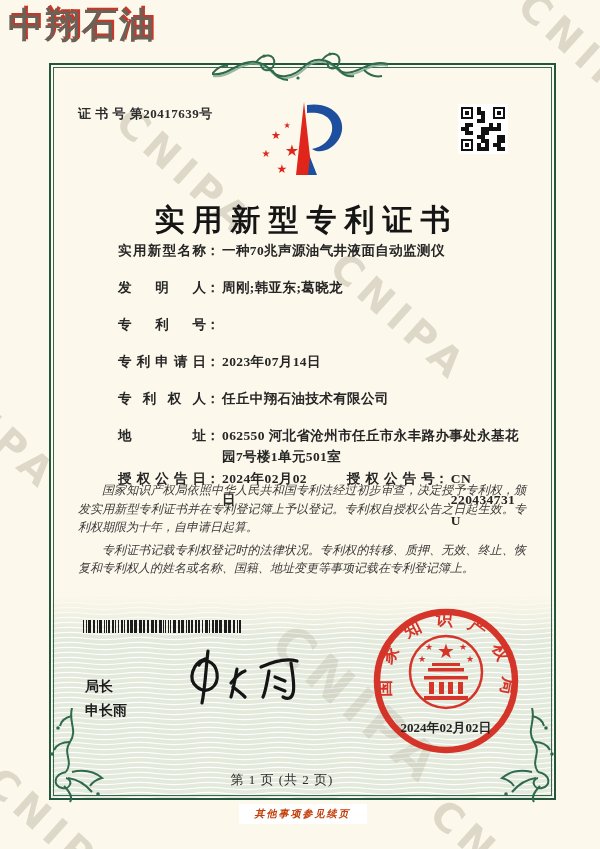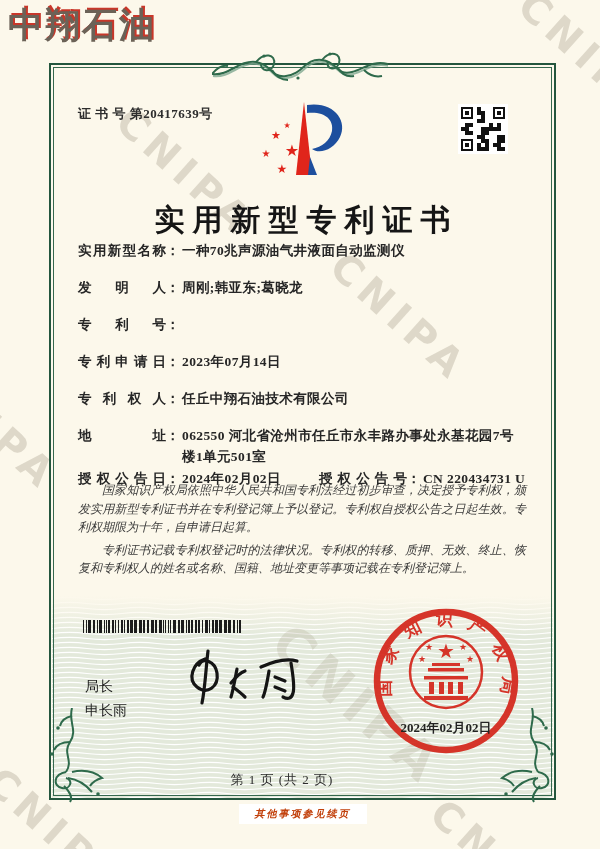--- a/index.html
+++ b/index.html
@@ -57,40 +57,40 @@
   .qf::after{content:"";position:absolute;inset:2px;background:#111;}
   .qf.tl{left:3px;top:3px;} .qf.tr{right:3px;top:3px;} .qf.bl{left:3px;bottom:3px;}
   .title{
     position:absolute;left:49px;top:180px;width:507px;z-index:3;
     text-align:center;font-size:30px;font-weight:700;color:#151515;
     letter-spacing:8px;padding-left:8px;box-sizing:border-box;margin-top:20px;
   }
   
   .fields{position:absolute;left:78px;top:240px;width:450px;z-index:3;
     font-size:13.5px;font-weight:600;color:#262626;}
-  .frow{display:flex;margin-bottom:16px;line-height:21px;}
+  .frow{display:flex;margin-bottom:16px;line-height:21px;margin-left:40px;}
   .frow.addr{margin-bottom:1px;}
   .flabel{display:inline-block;width:88px;text-align:justify;text-align-last:justify;flex:none;}
   .fcolon{flex:none;width:16px;}
   .fvalue{letter-spacing:.4px;}
   .fvalue.addrv{max-width:345px;}
   .pair2{margin-left:38px;display:flex;}
   
   .paras{position:absolute;left:78px;top:481px;width:448px;z-index:3;
     font-size:12px;line-height:18.5px;color:#3a3a3a;font-style:italic;
     text-align:justify;}
   .paras p{margin:0 0 4px 0;text-indent:2em;}
   
   .barcode{position:absolute;left:83px;top:620px;width:158px;height:13px;z-index:3;
     overflow:hidden;white-space:nowrap;font-size:0;}
   .barcode i{display:inline-block;height:100%;background:#1c1c1c;vertical-align:top;}
   
   .signer{position:absolute;left:85px;top:674px;z-index:3;
     font-family:"Liberation Sans","DejaVu Sans",sans-serif;
-    font-size:14px;font-weight:400;color:#1d1d1d;line-height:24px;}
+    font-size:14px;font-weight:700;color:#1d1d1d;line-height:24px;}
   .signature{position:absolute;left:175px;top:645px;z-index:3;}
   
   .seal{position:absolute;left:371px;top:606px;z-index:4;opacity:.93;}
   
   .page-no{position:absolute;left:49px;top:771px;width:466px;z-index:3;
     text-align:center;font-size:13px;color:#2d2d2d;letter-spacing:1px;}
   .cont-note{position:absolute;left:49px;top:803px;width:507px;z-index:3;text-align:center;}
   .cont-note span{display:inline-block;background:#fff;padding:3px 16px;
     font-size:10px;font-style:italic;font-weight:600;color:#c2410c;letter-spacing:2px;}
 </style>

